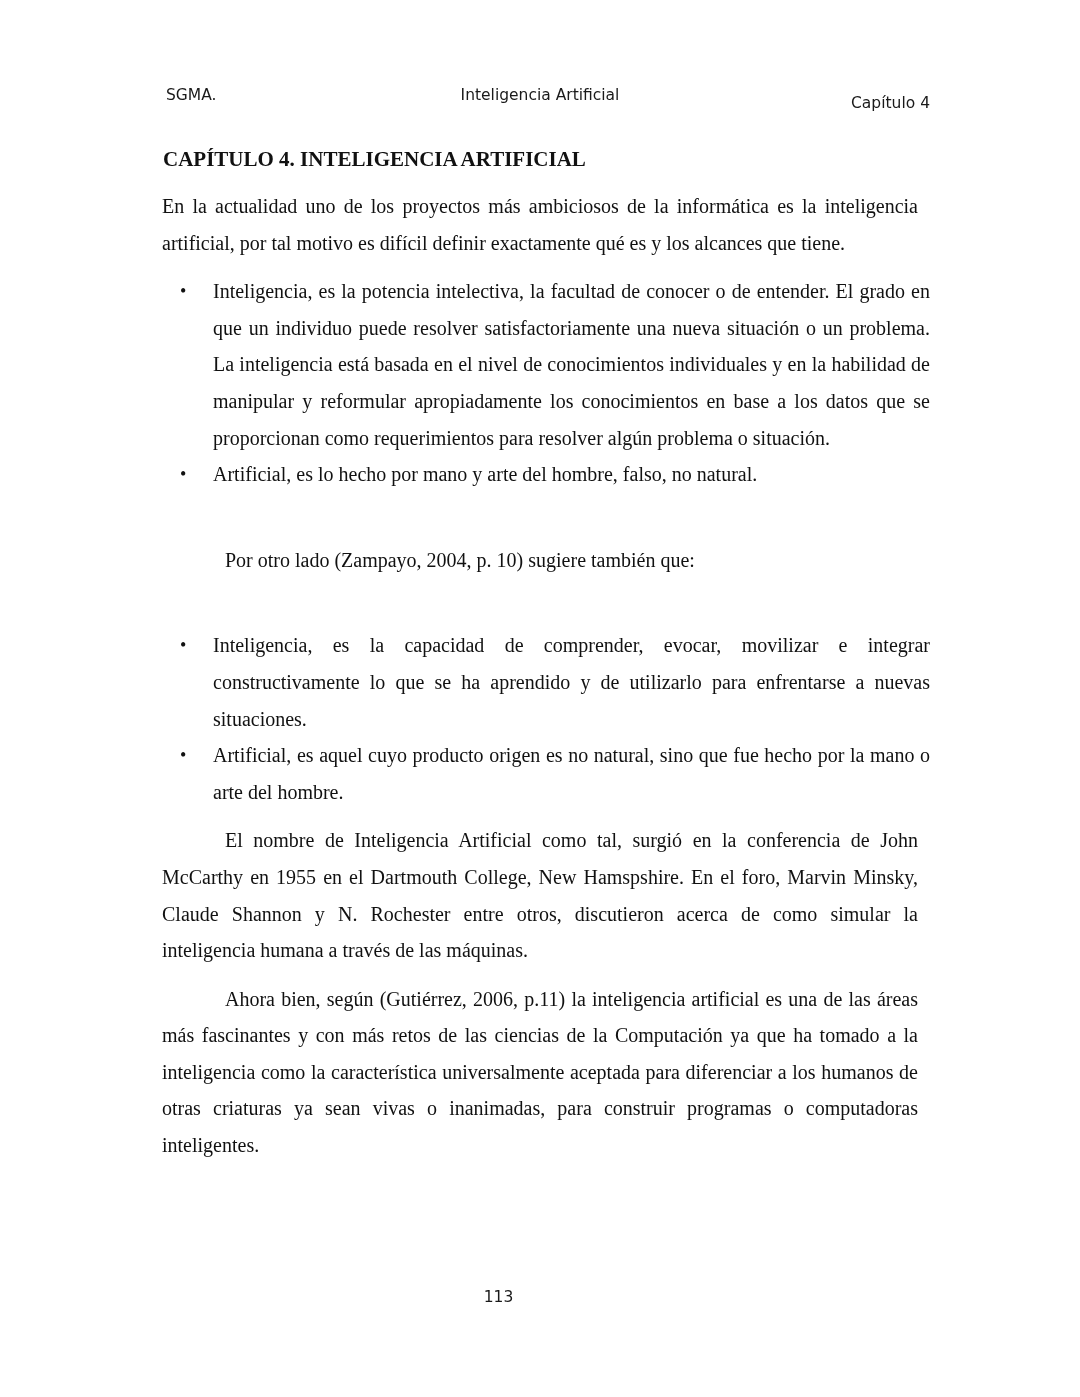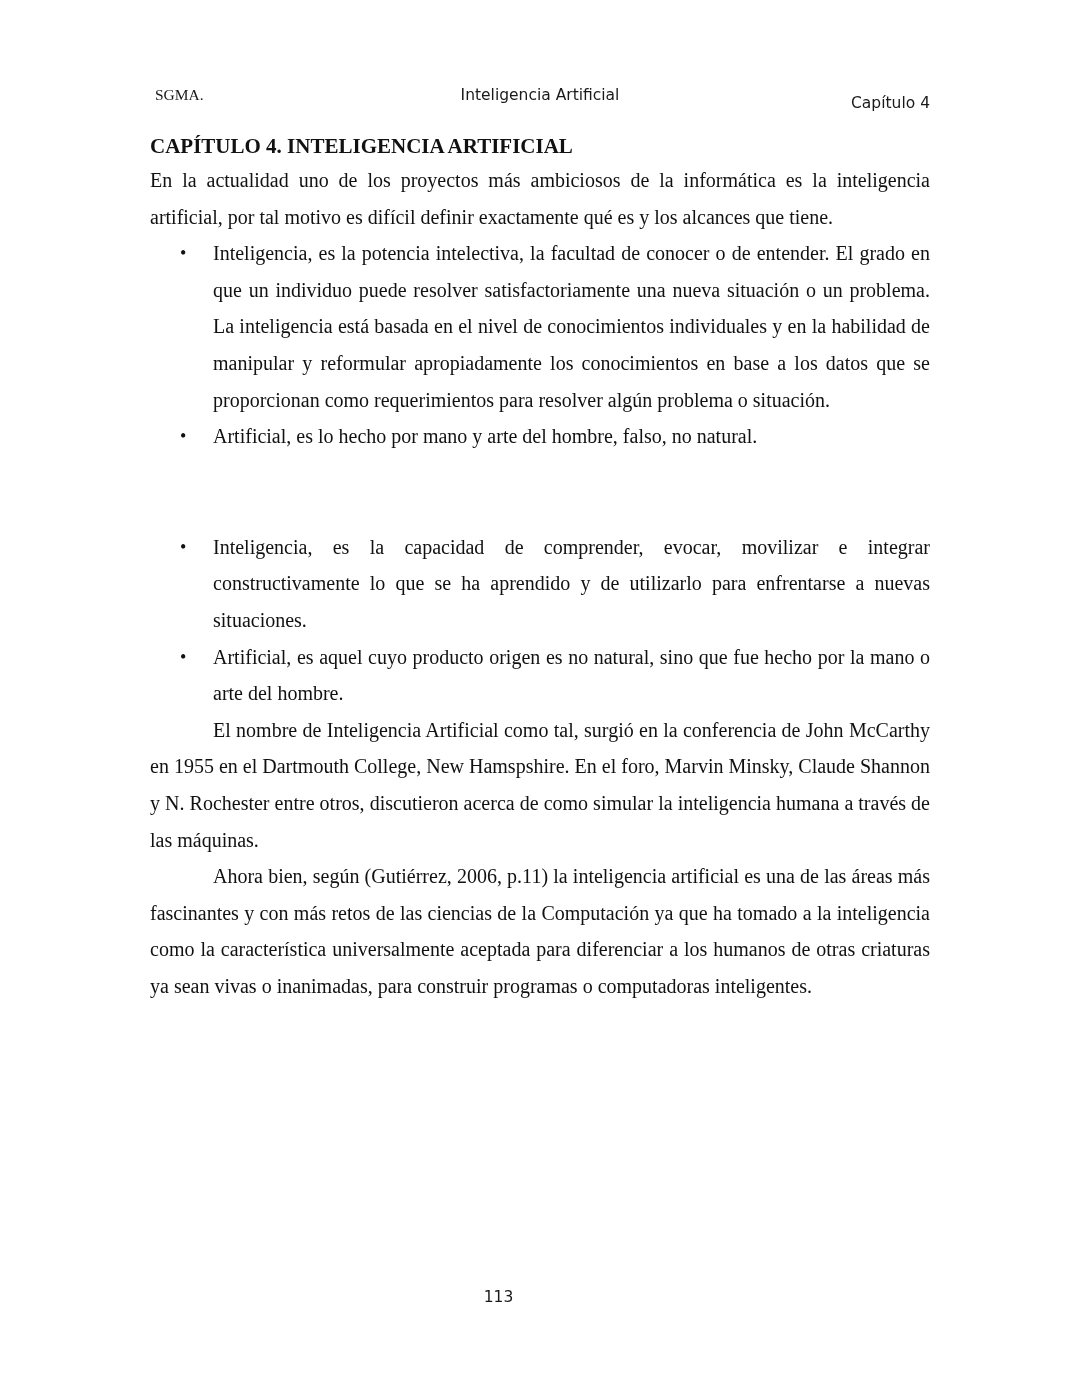--- a/index.html
+++ b/index.html
@@ -1,25 +1,25 @@
 <!DOCTYPE html>
 <html><head>
   <meta charset="utf-8">
   <style>
     html, body { margin: 0; padding: 0; background: #ffffff; }
     body { width: 1080px; height: 1397px; position: relative; overflow: hidden; color: #111; }
     .header { position: absolute; top: 86px; left: 150px; width: 780px; height: 24px;
       font-family: "DejaVu Sans", sans-serif; font-size: 15.5px; color: #1a1a1a; }
-    .header .left { position: absolute; left: 5px; top: 0; font-family: Liberation Serif, serif; }
+    .header .left { position: absolute; left: 16px; top: 0; }
     .header .center { position: absolute; left: 0; right: 0; top: 0; text-align: center; }
     .header .right { position: absolute; right: 0; top: 8px; }
     .content { position: absolute; top: 130px; left: 150px; width: 780px;
       font-family: "Liberation Serif", serif; font-size: 20px; line-height: 36.6px; color: #111; }
-    .title { font-weight: bold; font-size: 21px; line-height: 32px; margin: 0; }
-    p { margin: 0; text-align: justify; }
+    .title { font-weight: bold; font-size: 21px; line-height: 32px; margin: 13px; }
+    p { margin: 12px; text-align: justify; }
     .indent { text-indent: 63px; }
     ul { margin: 0; padding: 0; list-style: none; }
     li { position: relative; padding-left: 63px; text-align: justify; }
     li .bullet { position: absolute; left: 30px; top: 0; font-size: 18px; }
     .blockp { padding-left: 63px; }
     .gap { height: 37px; }
     .footer { position: absolute; top: 1288px; left: 0; width: 997px; text-align: center;
       font-family: "DejaVu Sans", sans-serif; font-size: 15.5px; color: #1a1a1a; }
   </style>
 </head>
@@ -41,20 +41,21 @@
       <span class="bullet">•</span>
       <span>Inteligencia, es la potencia intelectiva, la facultad de conocer o de entender. El grado en que un individuo puede resolver satisfactoriamente una nueva situación o un problema. La inteligencia está basada en el nivel de conocimientos individuales y en la habilidad de manipular y reformular apropiadamente los conocimientos en base a los datos que se proporcionan como requerimientos para resolver algún problema o situación.</span>
     </li>
     <li>
       <span class="bullet">•</span>
       <span>Artificial, es lo hecho por mano y arte del hombre, falso, no natural.</span>
     </li>
   </ul>
 
   <div class="gap"></div>
+  <p class="blockp">Por otro lado (Zampayo, 2004, p. 10) sugiere también que:</p>
   <div class="gap"></div>
 
   <ul>
     <li>
       <span class="bullet">•</span>
       <span>Inteligencia, es la capacidad de comprender, evocar, movilizar e integrar constructivamente lo que se ha aprendido y de utilizarlo para enfrentarse a nuevas situaciones.</span>
     </li>
     <li>
       <span class="bullet">•</span>
       <span>Artificial, es aquel cuyo producto origen es no natural, sino que fue hecho por la mano o arte del hombre.</span>

